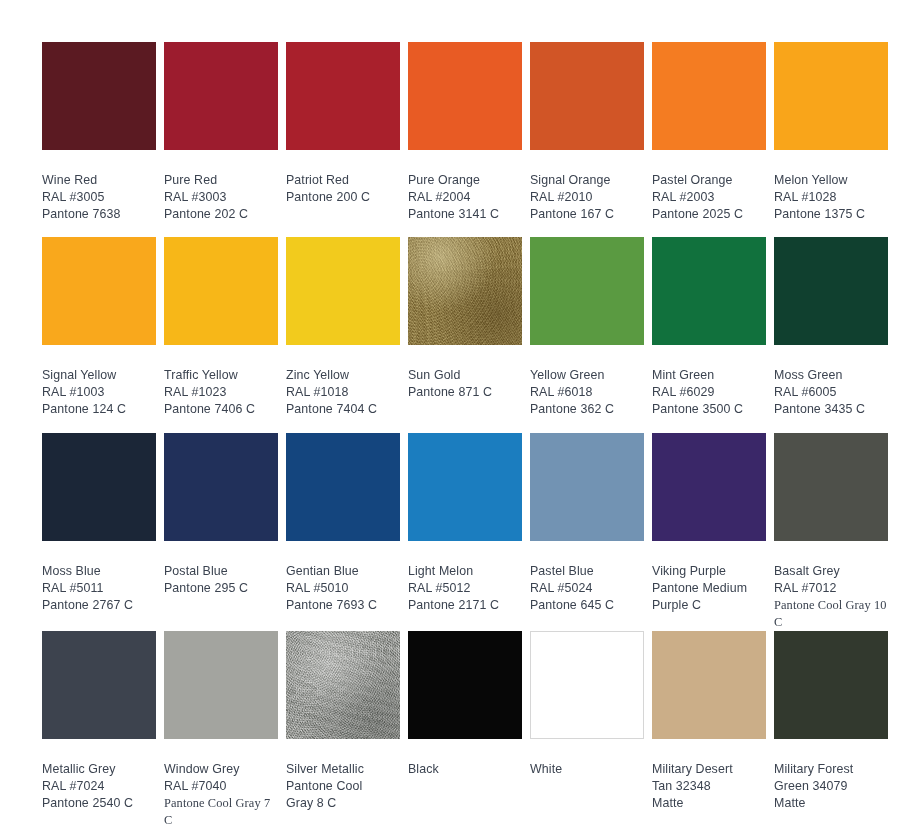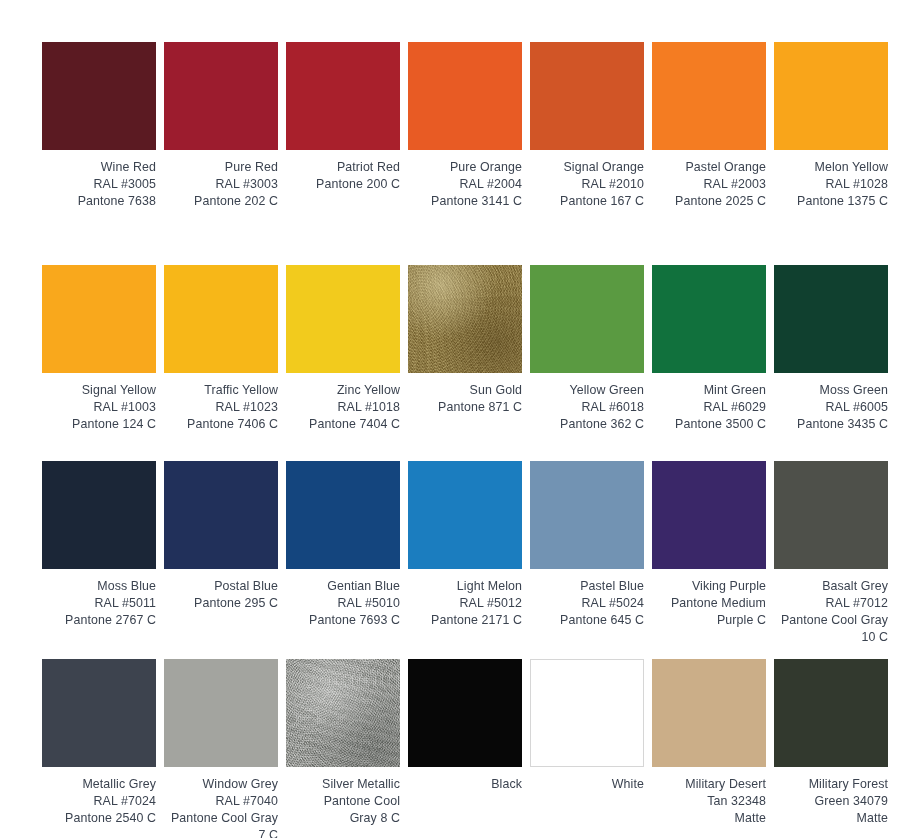--- a/index.html
+++ b/index.html
@@ -22,21 +22,21 @@
     height: 838px;
     padding: 42px 42px 0 42px;
   }
 
   .swatch-row {
     display: flex;
     gap: 8px;
   }
 
   .swatch-row-1 { height: 195px; }
-  .swatch-row-2 { height: 196px; margin-top: 28px; }
+  .swatch-row-2 { height: 196px; }
   .swatch-row-3 { height: 198px; }
   .swatch-row-4 { height: 200px; }
 
   .swatch-cell {
     width: 114px;
     flex: 0 0 114px;
     display: flex;
     flex-direction: column;
     align-items: center;
   }
@@ -78,35 +78,36 @@
       radial-gradient(circle at 80% 85%, rgba(40,44,40,0.26) 0%, rgba(40,44,40,0) 58%),
       repeating-radial-gradient(circle at 20% 20%, rgba(255,255,255,0.34) 0px, rgba(255,255,255,0) 1.1px, rgba(0,0,0,0) 2.3px),
       repeating-radial-gradient(circle at 70% 55%, rgba(255,255,255,0.28) 0px, rgba(255,255,255,0) 1px, rgba(0,0,0,0) 2.1px),
       repeating-radial-gradient(circle at 45% 78%, rgba(30,34,30,0.30) 0px, rgba(30,34,30,0) 1.2px, rgba(0,0,0,0) 2.5px),
       repeating-linear-gradient(43deg, rgba(255,255,255,0.16) 0px, rgba(255,255,255,0.16) 1px, rgba(48,52,48,0.16) 1px, rgba(48,52,48,0.16) 2px),
       repeating-linear-gradient(118deg, rgba(255,255,255,0.13) 0px, rgba(255,255,255,0.13) 1px, rgba(48,52,48,0.14) 1px, rgba(48,52,48,0.14) 2px);
   }
 
   .swatch-caption {
     width: 114px;
-    padding-top: 9px;
-    text-align: right;
+    padding-top: 22px;
+    text-align: left;
     color: #3b4350;
     font-size: 12.4px;
     line-height: 17px;
     letter-spacing: 0.1px;
   }
 
   .caption-line {
     display: block;
     white-space: nowrap;
   }
 
   .caption-line.wrap {
     white-space: normal;
+    font-family: Liberation Serif, serif;
   }
 
   .caption-line:empty { display: none; }
 </style>
 </head>
 <body>
 
 <div id="swatch-grid">
     <div class="swatch-row swatch-row-1">
       <div class="swatch-cell">

